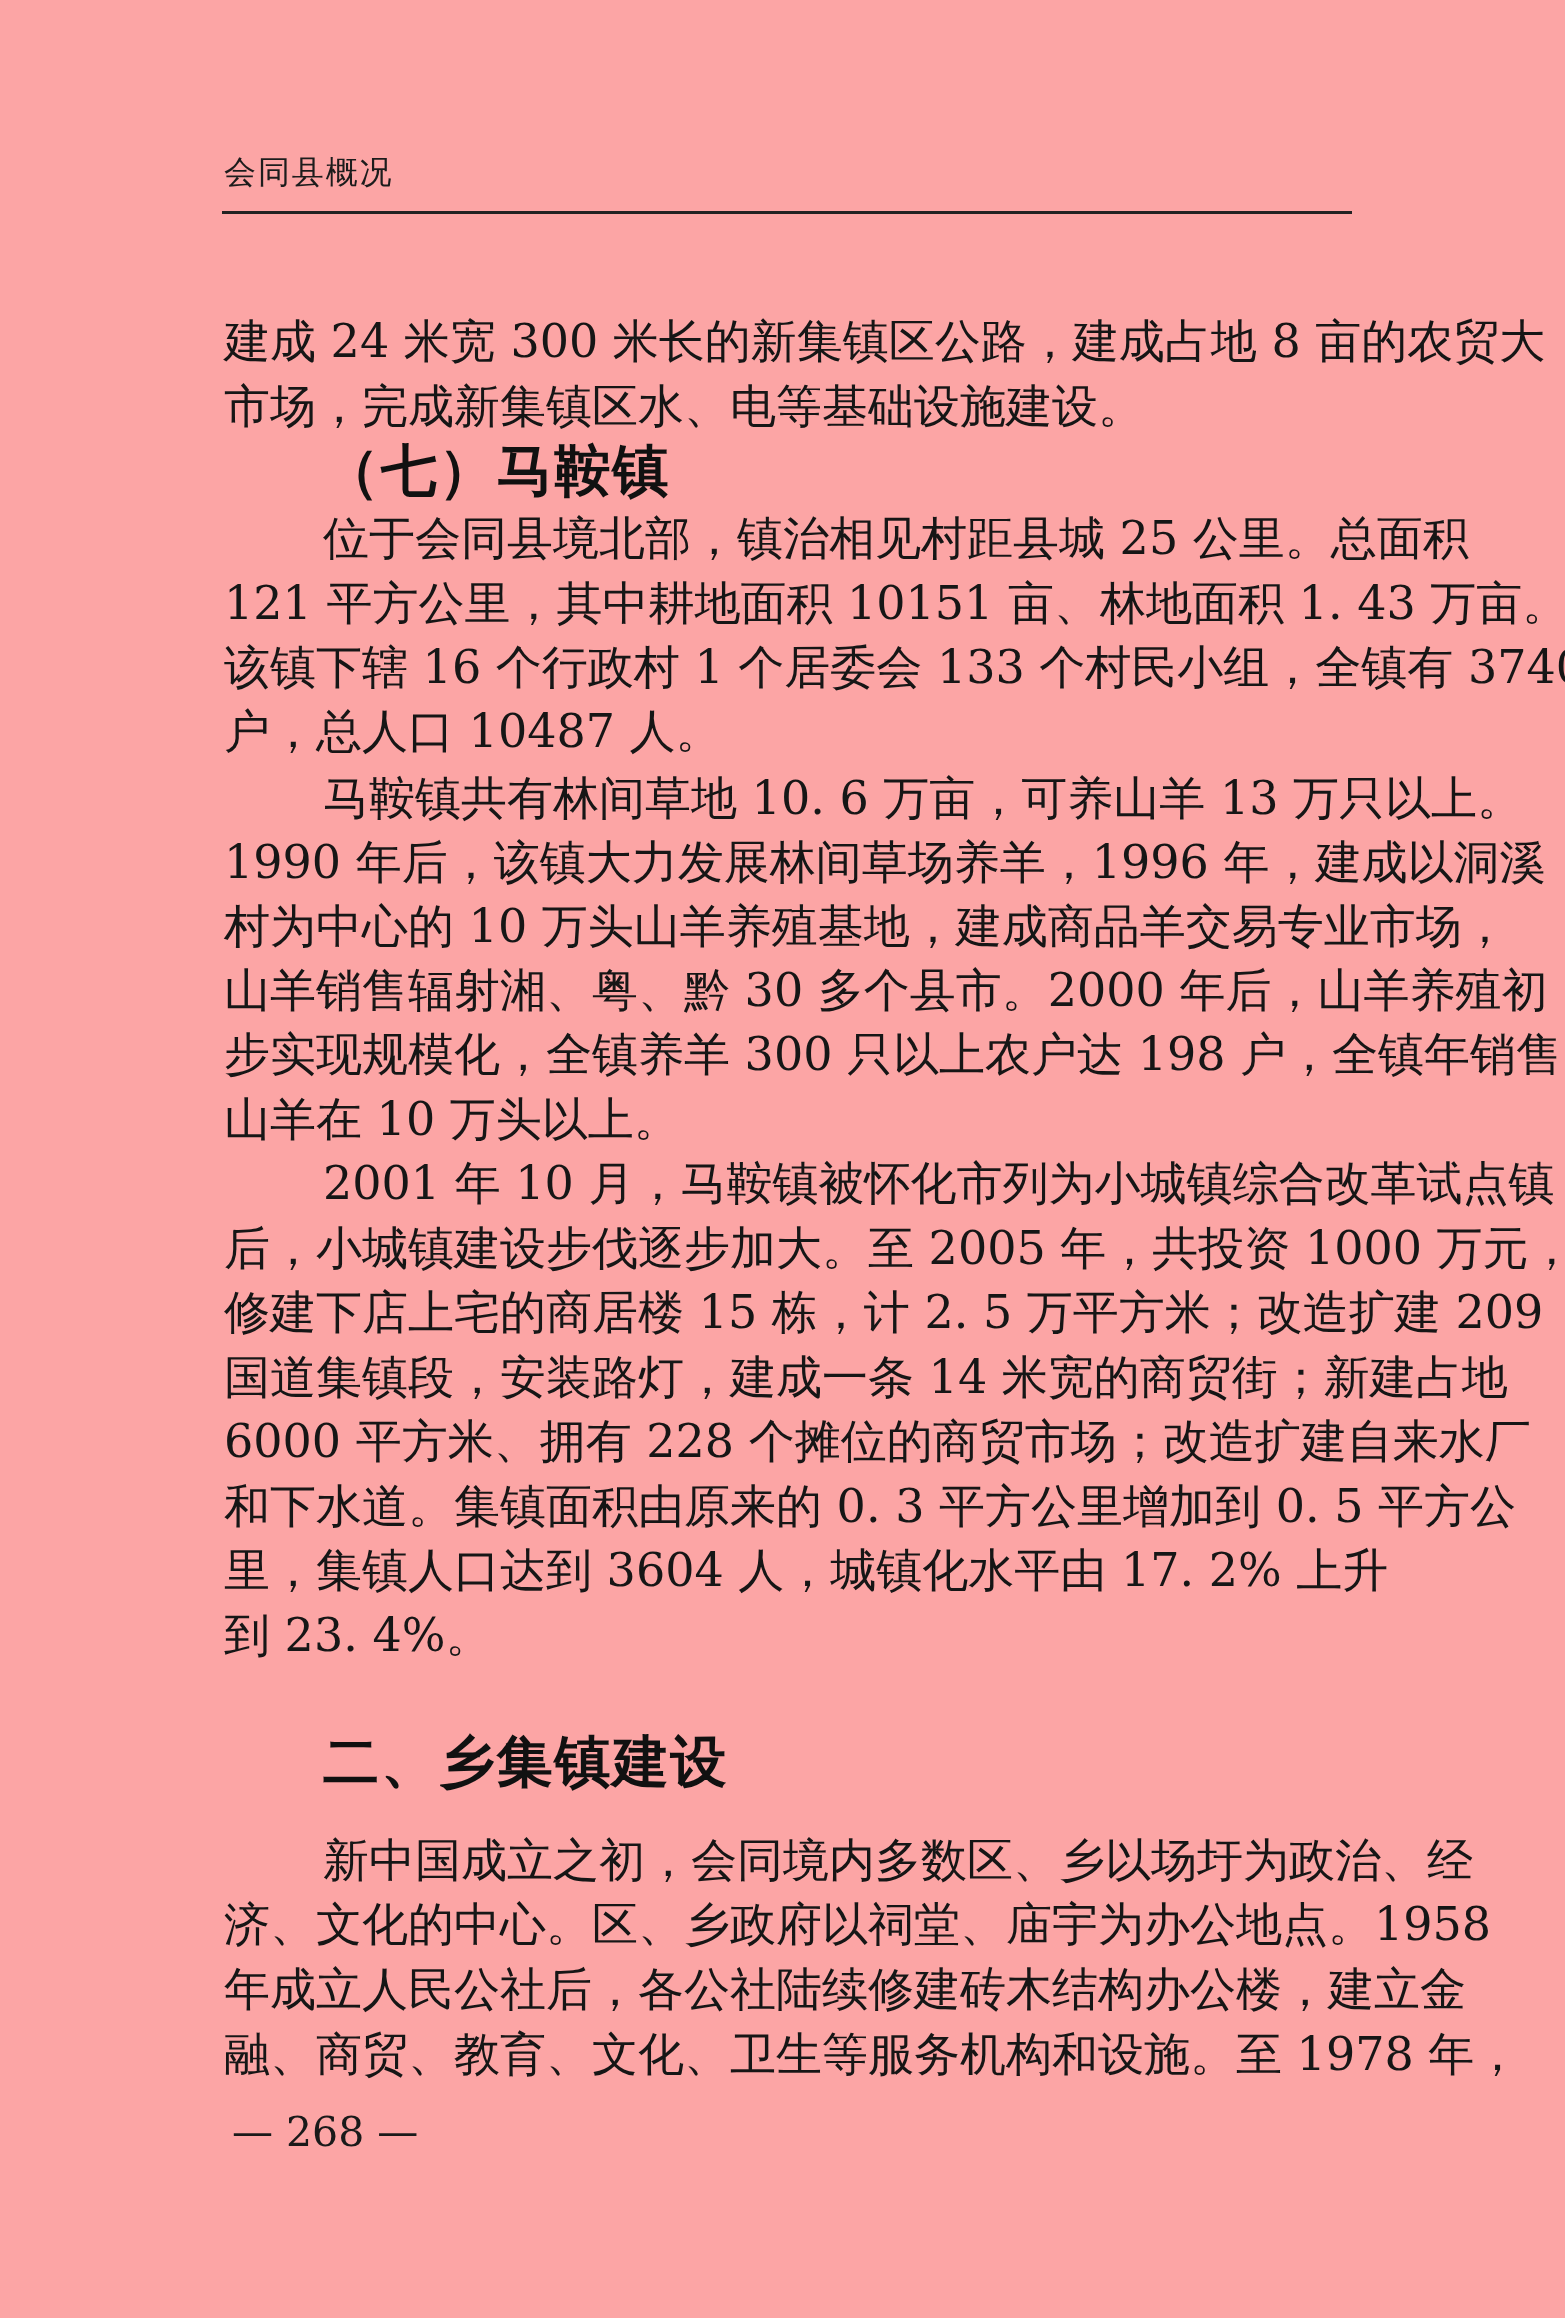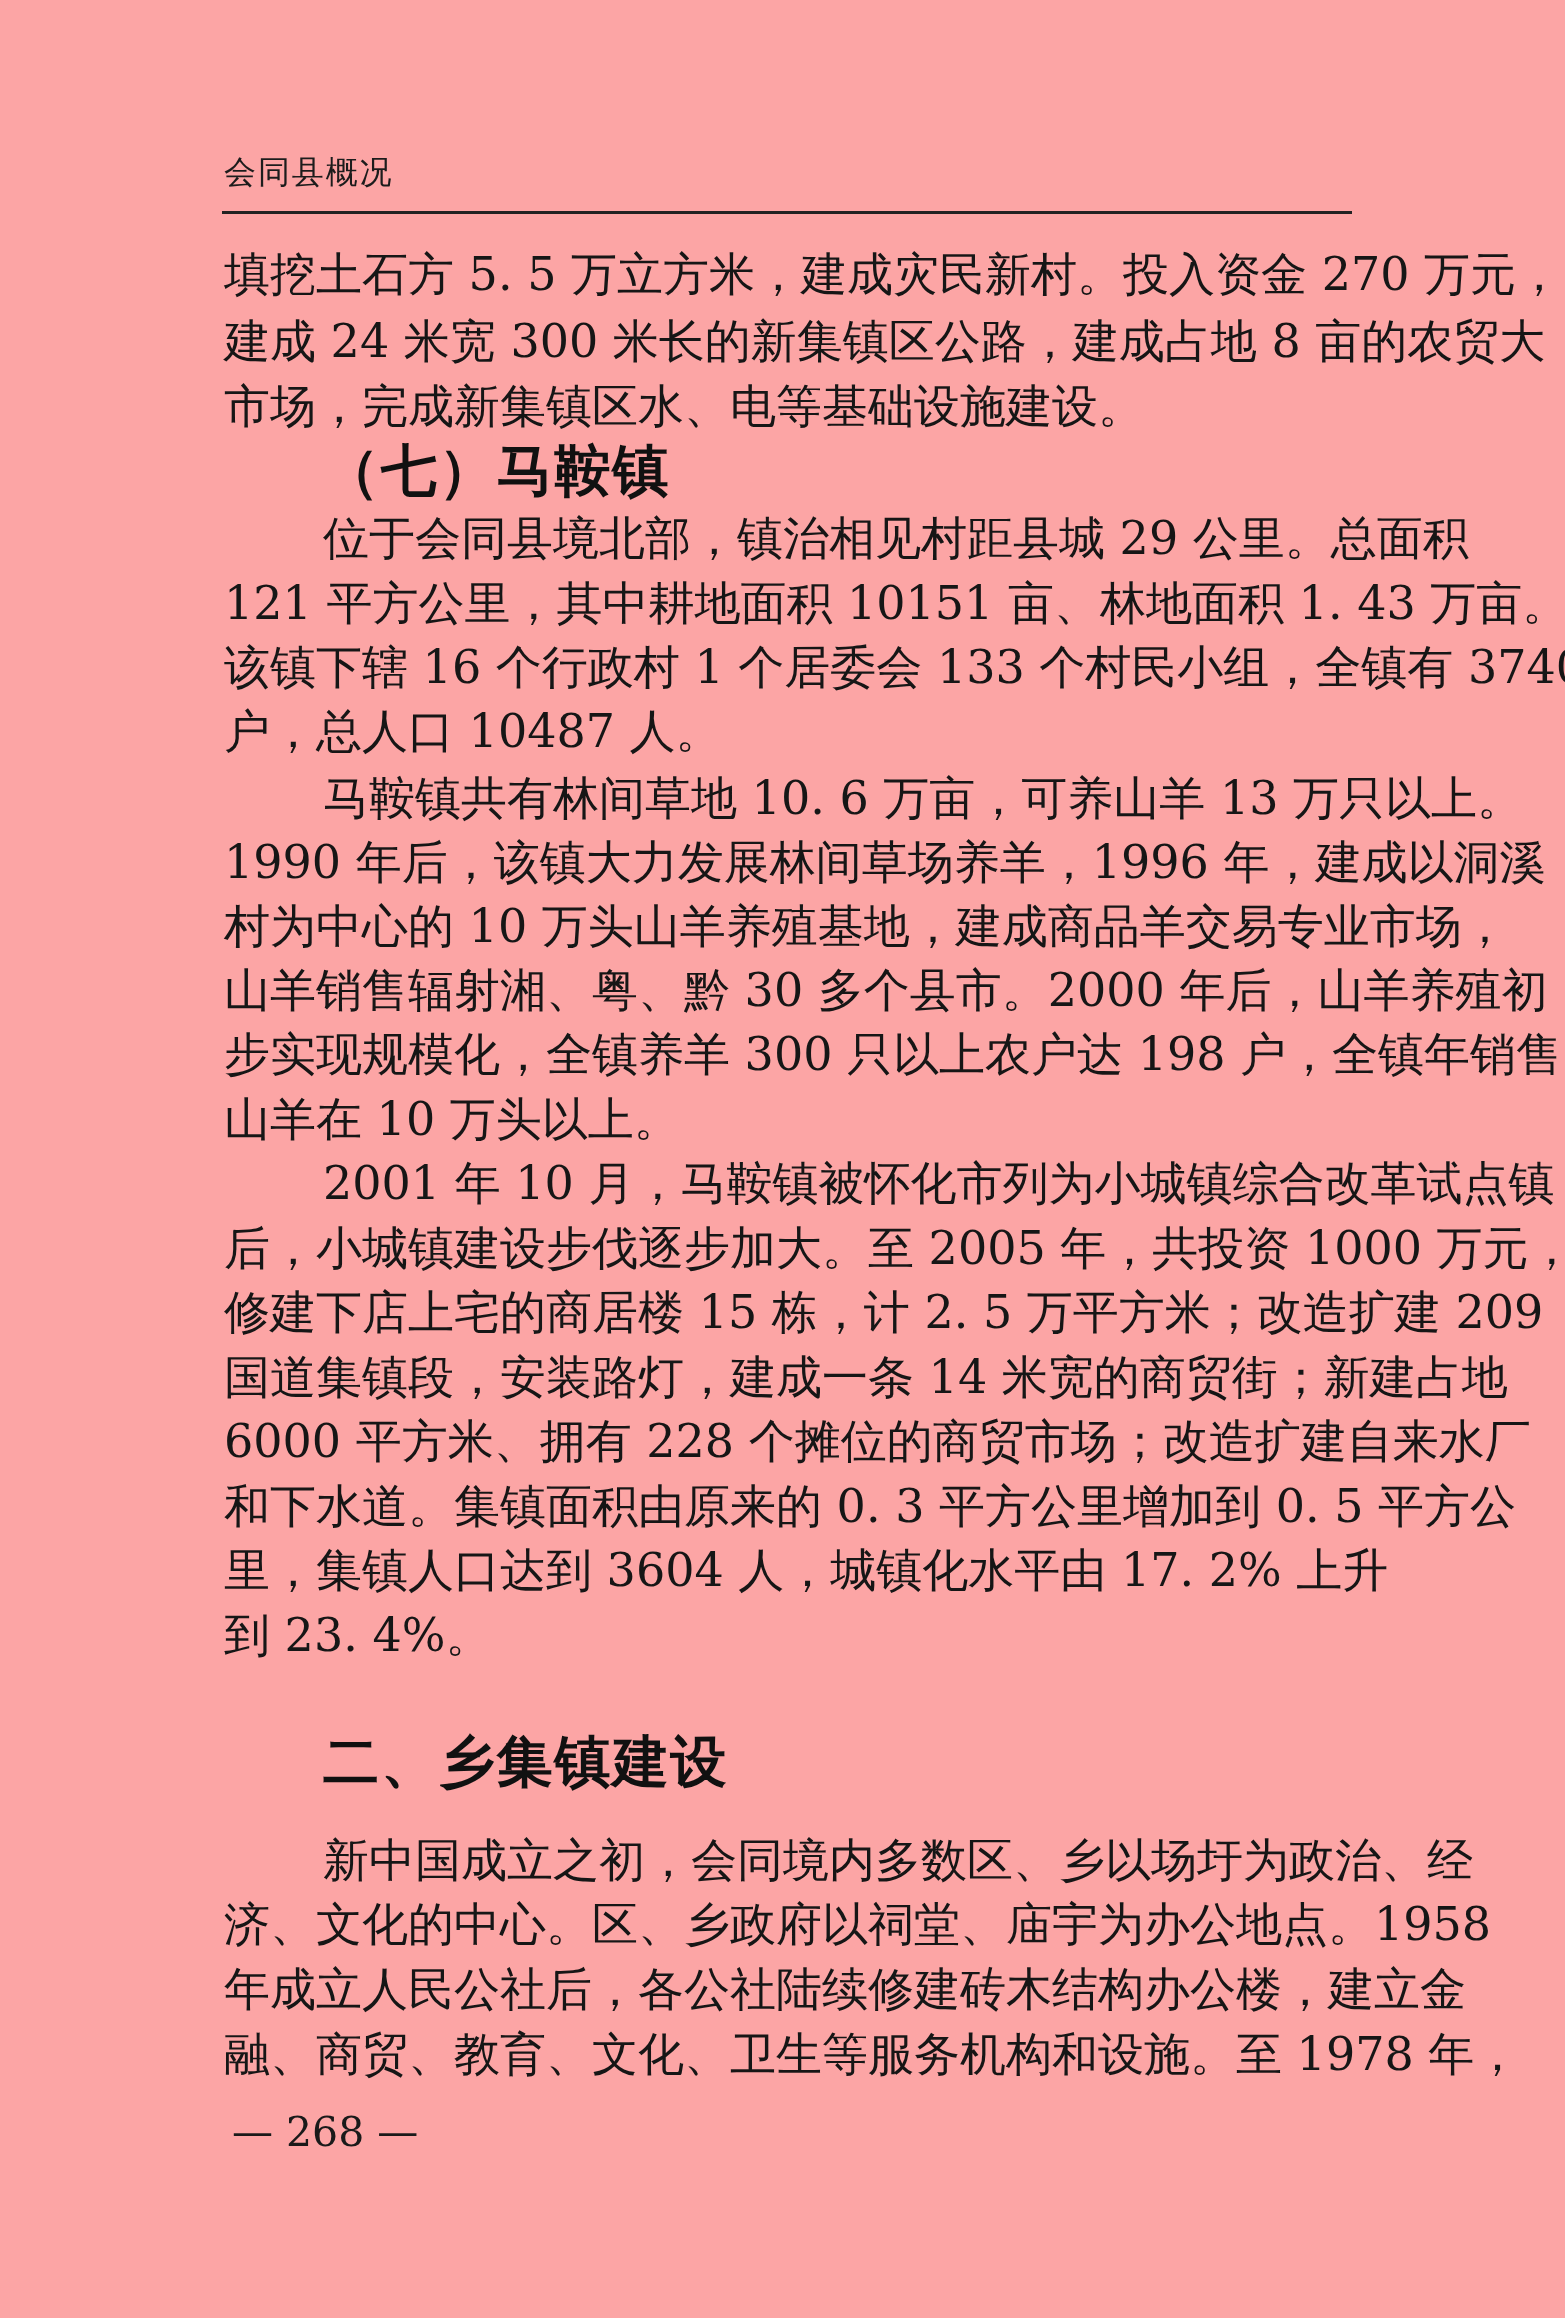--- a/index.html
+++ b/index.html
@@ -36,27 +36,26 @@
   }
 </style>
 </head>
 <body>
 
 <div class="page">
 
   <div class="running-head">会同县概况</div>
   <div class="head-rule"></div>
 
-  <div class="line" style="top:245px">填挖土石方 5. 5 万立方米，建成灾民新村。投入资金 270 万元，</div>
   <div class="line" style="top:312px">建成 24 米宽 300 米长的新集镇区公路，建成占地 8 亩的农贸大</div>
   <div class="line last" style="top:377px">市场，完成新集镇区水、电等基础设施建设。</div>
 
   <div class="heading" style="top:442px">（七）马鞍镇</div>
 
-  <div class="line indent" style="top:509px">位于会同县境北部，镇治相见村距县城 29 公里。总面积</div>
+  <div class="line indent" style="top:509px">位于会同县境北部，镇治相见村距县城 25 公里。总面积</div>
   <div class="line" style="top:574px">121 平方公里，其中耕地面积 10151 亩、林地面积 1. 43 万亩。</div>
   <div class="line" style="top:638px">该镇下辖 16 个行政村 1 个居委会 133 个村民小组，全镇有 3740</div>
   <div class="line last" style="top:702px">户，总人口 10487 人。</div>
 
   <div class="line indent" style="top:769px">马鞍镇共有林间草地 10. 6 万亩，可养山羊 13 万只以上。</div>
   <div class="line" style="top:833px">1990 年后，该镇大力发展林间草场养羊，1996 年，建成以洞溪</div>
   <div class="line" style="top:897px">村为中心的 10 万头山羊养殖基地，建成商品羊交易专业市场，</div>
   <div class="line" style="top:961px">山羊销售辐射湘、粤、黔 30 多个县市。2000 年后，山羊养殖初</div>
   <div class="line" style="top:1025px">步实现规模化，全镇养羊 300 只以上农户达 198 户，全镇年销售</div>
   <div class="line last" style="top:1090px">山羊在 10 万头以上。</div>

